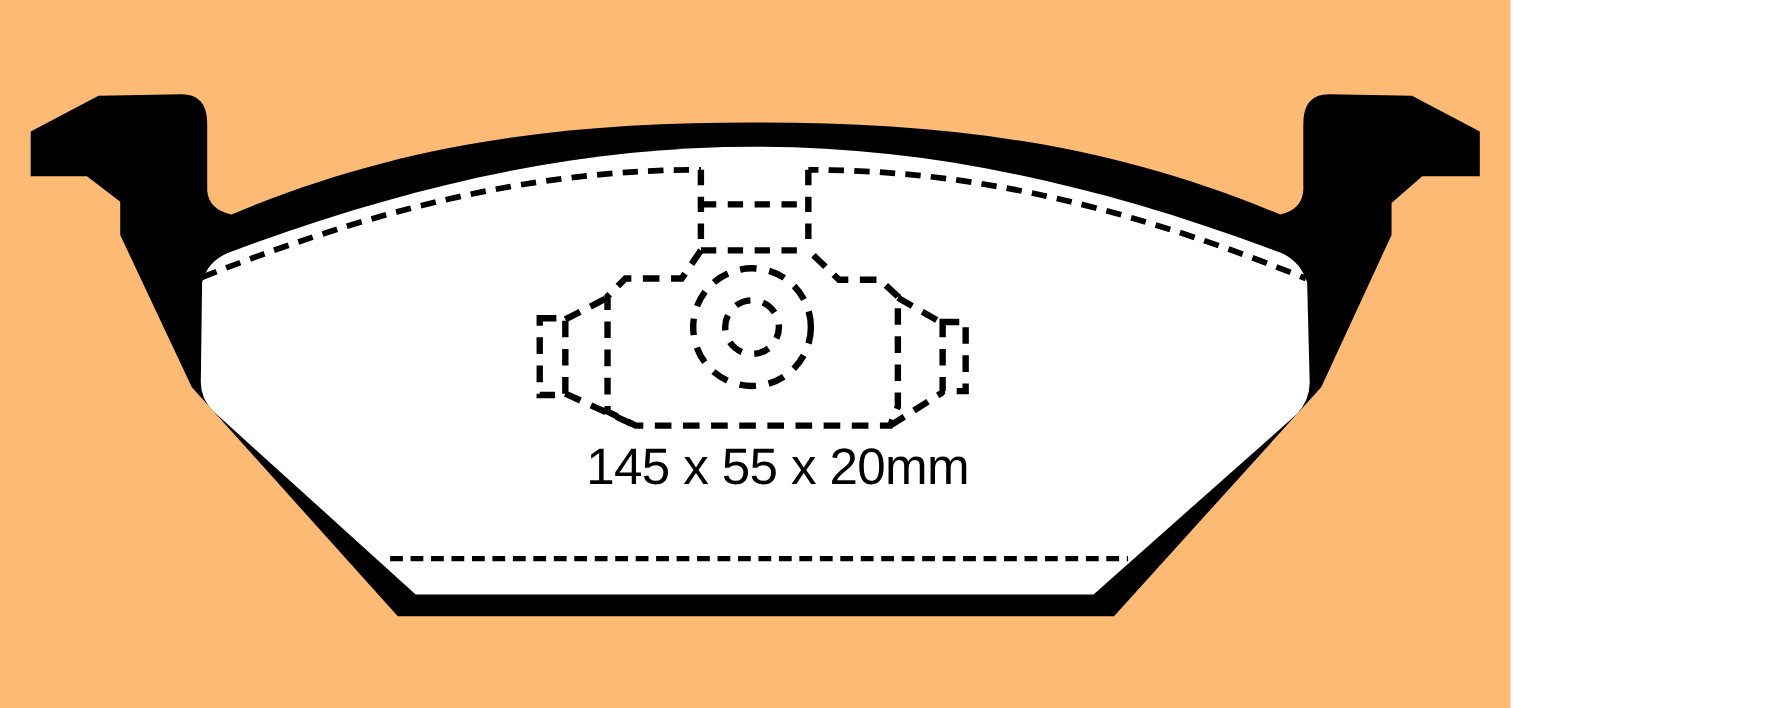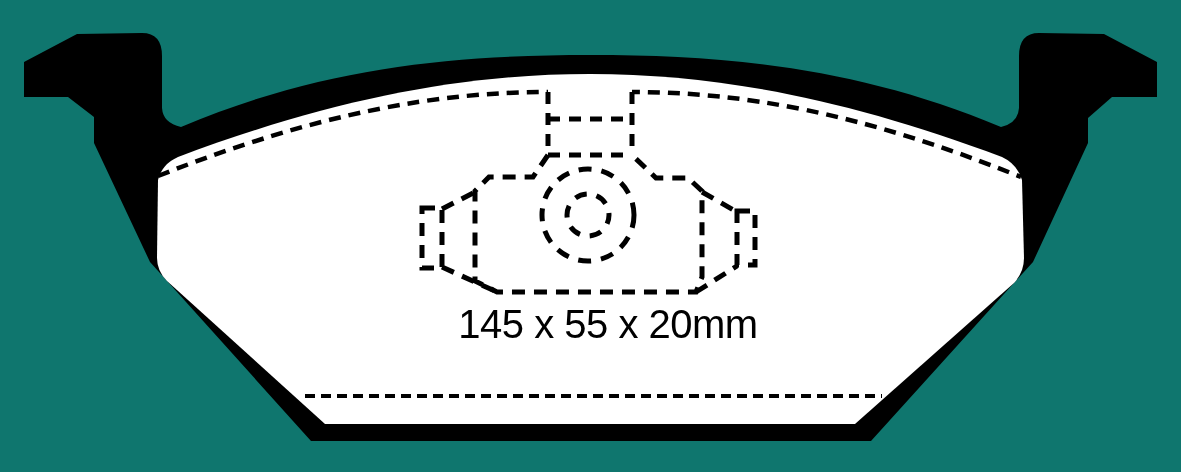--- a/index.html
+++ b/index.html
@@ -3,23 +3,23 @@
 <meta charset="utf-8">
 <style>
   html, body {
     margin: 0;
     padding: 0;
     background: #ffffff;
     font-family: "Liberation Sans", sans-serif;
   }
   .stage {
     position: relative;
-    width: 1181px;
+    width: 1007px;
     height: 472px;
-    background: #0f766e;
+    background: #fdba74;
     overflow: hidden;
   }
   .stage svg {
     position: absolute;
     inset: 0;
     width: 100%;
     height: 100%;
     display: block;
   }
   .dim-label {

